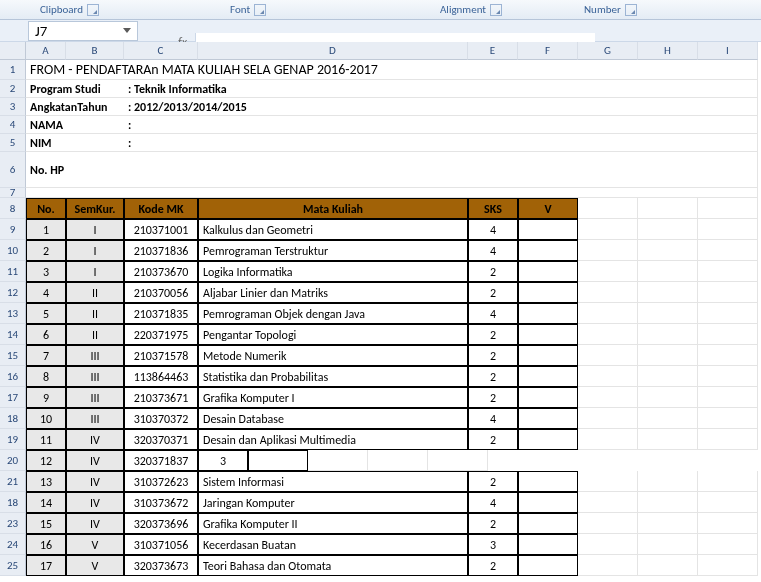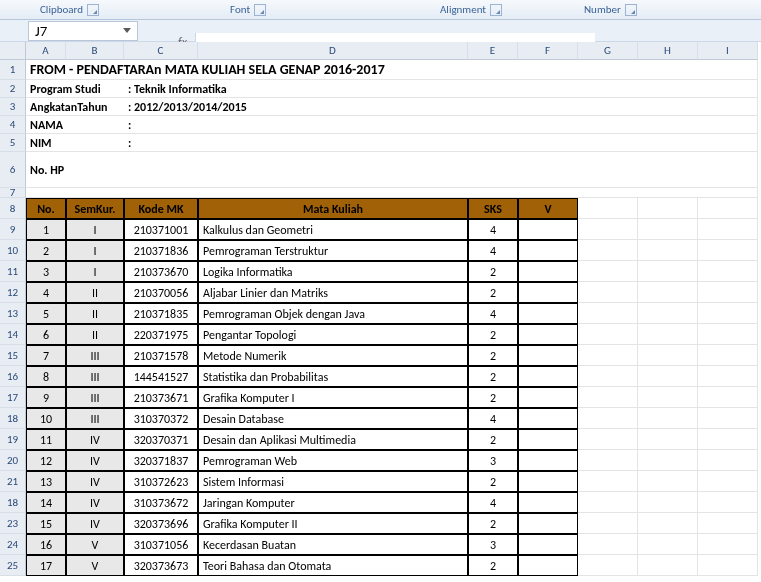--- a/index.html
+++ b/index.html
@@ -168,21 +168,21 @@
 .td {
   border: 1px solid #000 !important;
 }
 .gray { background: #e8e8e8; }
 .h18 { height: 18px; }
 .h20 { height: 20px; }
 .h21 { height: 21px; }
 .h36 { height: 36px; }
 .h10 { height: 10px; }
 .title-cell {
-  font-weight: bold;
+  font-weight: normal;
   font-size: 14px;
 }
 </style>
 </head>
 <body>
 
 <div class="ribbon-bar">
   <div class="ribbon-group" style="left:40px">
     <span>Clipboard</span>
     <span class="launcher"></span>
@@ -367,21 +367,21 @@
           <div class="cell td wD">Metode Numerik</div>
           <div class="cell td wE ctr">2</div>
           <div class="cell td wF"></div>
           <div class="cell wG"></div>
           <div class="cell wH"></div>
           <div class="cell wI"></div>
         </div>
         <div class="row h21">
           <div class="cell td wA ctr gray">8</div>
           <div class="cell td wB ctr gray">III</div>
-          <div class="cell td wC ctr">144541527</div>
+          <div class="cell td wC ctr">113864463</div>
           <div class="cell td wD">Statistika dan Probabilitas</div>
           <div class="cell td wE ctr">2</div>
           <div class="cell td wF"></div>
           <div class="cell wG"></div>
           <div class="cell wH"></div>
           <div class="cell wI"></div>
         </div>
         <div class="row h21">
           <div class="cell td wA ctr gray">9</div>
           <div class="cell td wB ctr gray">III</div>
@@ -412,21 +412,20 @@
           <div class="cell td wE ctr">2</div>
           <div class="cell td wF"></div>
           <div class="cell wG"></div>
           <div class="cell wH"></div>
           <div class="cell wI"></div>
         </div>
         <div class="row h21">
           <div class="cell td wA ctr gray">12</div>
           <div class="cell td wB ctr gray">IV</div>
           <div class="cell td wC ctr">320371837</div>
-          <div class="cell td wD">Pemrograman Web</div>
           <div class="cell td wE ctr">3</div>
           <div class="cell td wF"></div>
           <div class="cell wG"></div>
           <div class="cell wH"></div>
           <div class="cell wI"></div>
         </div>
         <div class="row h21">
           <div class="cell td wA ctr gray">13</div>
           <div class="cell td wB ctr gray">IV</div>
           <div class="cell td wC ctr">310372623</div>

